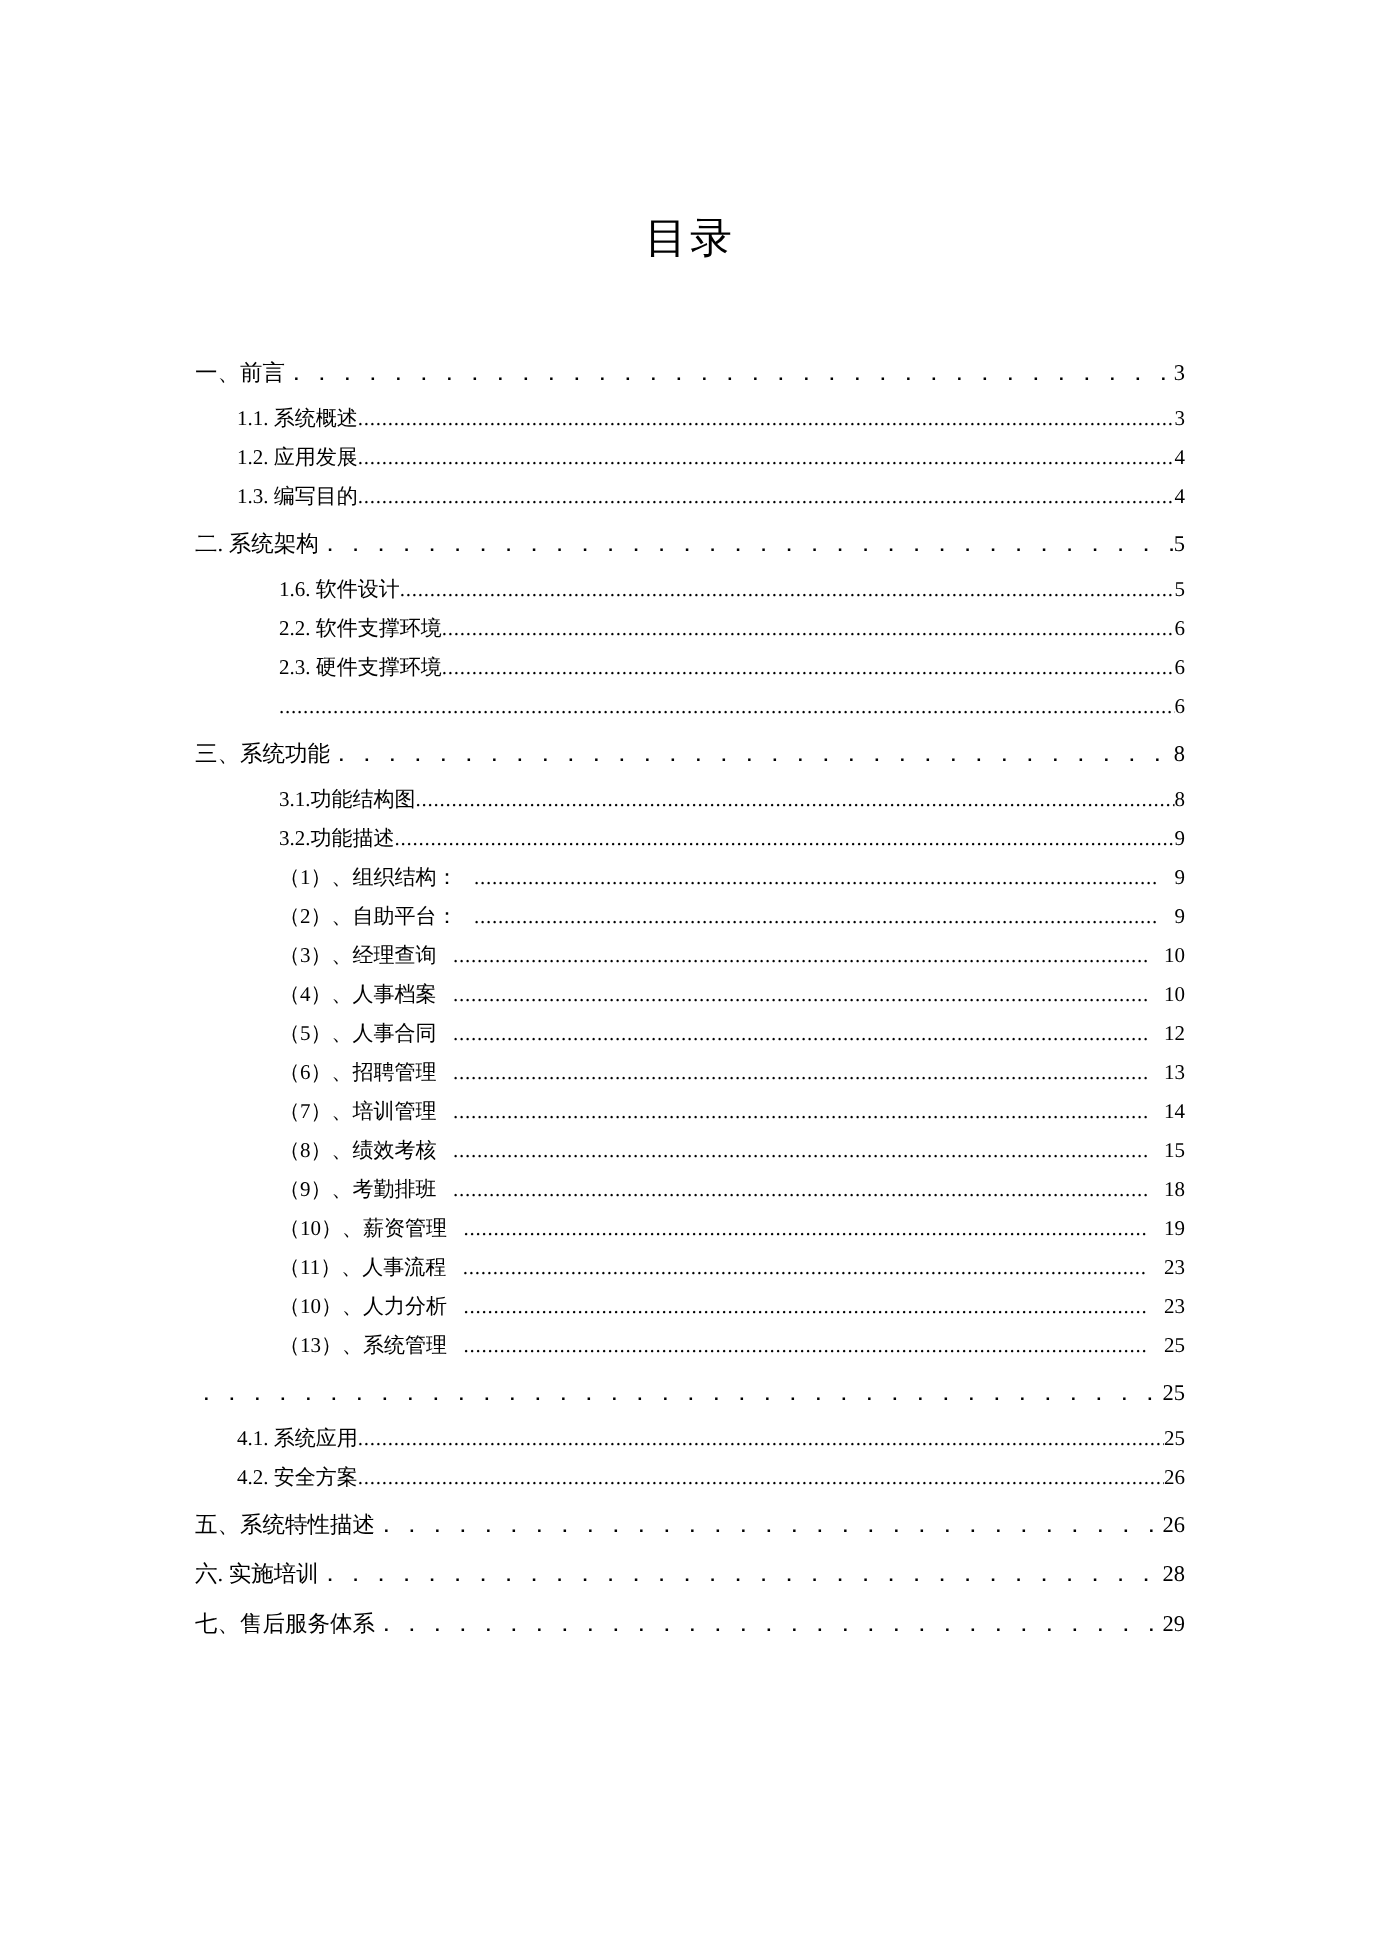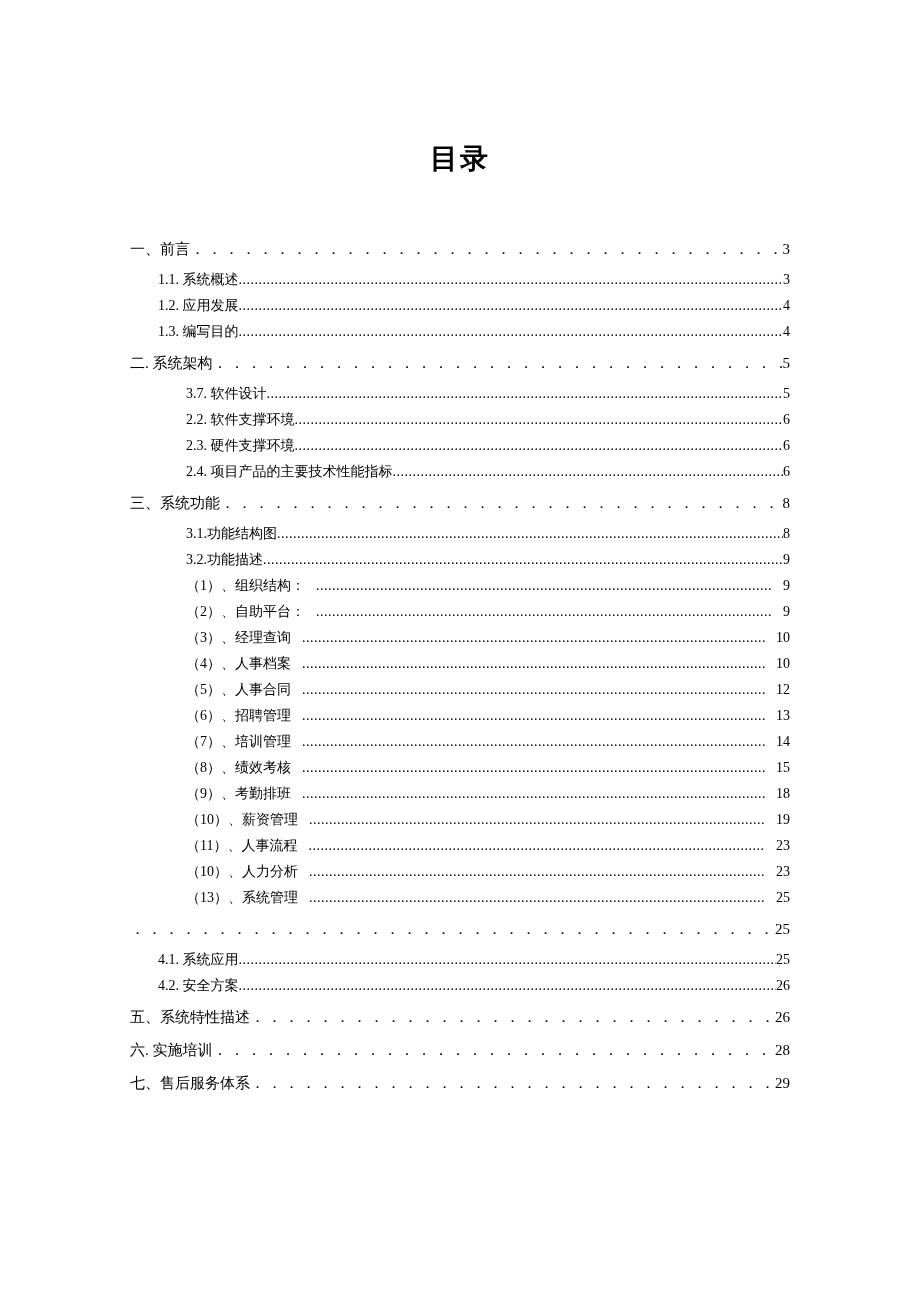--- a/index.html
+++ b/index.html
@@ -7,21 +7,21 @@
       width: 920px;
       height: 1302px;
       background: #ffffff;
       font-family: "SimSun", "宋体", serif;
       padding: 140px 130px 0 130px;
       color: #000;
     }
     .title {
       text-align: center;
       font-size: 28px;
-      font-weight: bold;
+      font-weight: normal;
       margin-bottom: 56px;
       letter-spacing: 2px;
     }
     .toc-entry {
       display: flex;
       align-items: baseline;
       white-space: nowrap;
       overflow: hidden;
     }
     .toc-entry .label {
@@ -87,36 +87,35 @@
       <span class="label">1.3.  编写目的</span>
       <span class="dots small">........................................................................................................................................................................................................</span>
       <span class="page">4</span>
     </div>
     <div class="toc-entry level1">
       <span class="label">二.  系统架构</span>
       <span class="dots">．．．．．．．．．．．．．．．．．．．．．．．．．．．．．．．．．．．．．．．．．．．．．．．．．．．．．．．．．．．．．．．．．．．．．．．．．．．．．．．．</span>
       <span class="page">5</span>
     </div>
     <div class="toc-entry level3">
-      <span class="label">3.7. 软件设计</span>
+      <span class="label">1.6. 软件设计</span>
       <span class="dots small">........................................................................................................................................................................................................</span>
       <span class="page">5</span>
     </div>
     <div class="toc-entry level3">
       <span class="label">2.2.  软件支撑环境</span>
       <span class="dots small">........................................................................................................................................................................................................</span>
       <span class="page">6</span>
     </div>
     <div class="toc-entry level3">
       <span class="label">2.3.  硬件支撑环境</span>
       <span class="dots small">........................................................................................................................................................................................................</span>
       <span class="page">6</span>
     </div>
     <div class="toc-entry level3">
-      <span class="label">2.4.  项目产品的主要技术性能指标</span>
       <span class="dots small">........................................................................................................................................................................................................</span>
       <span class="page">6</span>
     </div>
     <div class="toc-entry level1">
       <span class="label">三、系统功能</span>
       <span class="dots">．．．．．．．．．．．．．．．．．．．．．．．．．．．．．．．．．．．．．．．．．．．．．．．．．．．．．．．．．．．．．．．．．．．．．．．．．．．．．．．．</span>
       <span class="page">8</span>
     </div>
     <div class="toc-entry level3">
       <span class="label">3.1.功能结构图</span>

